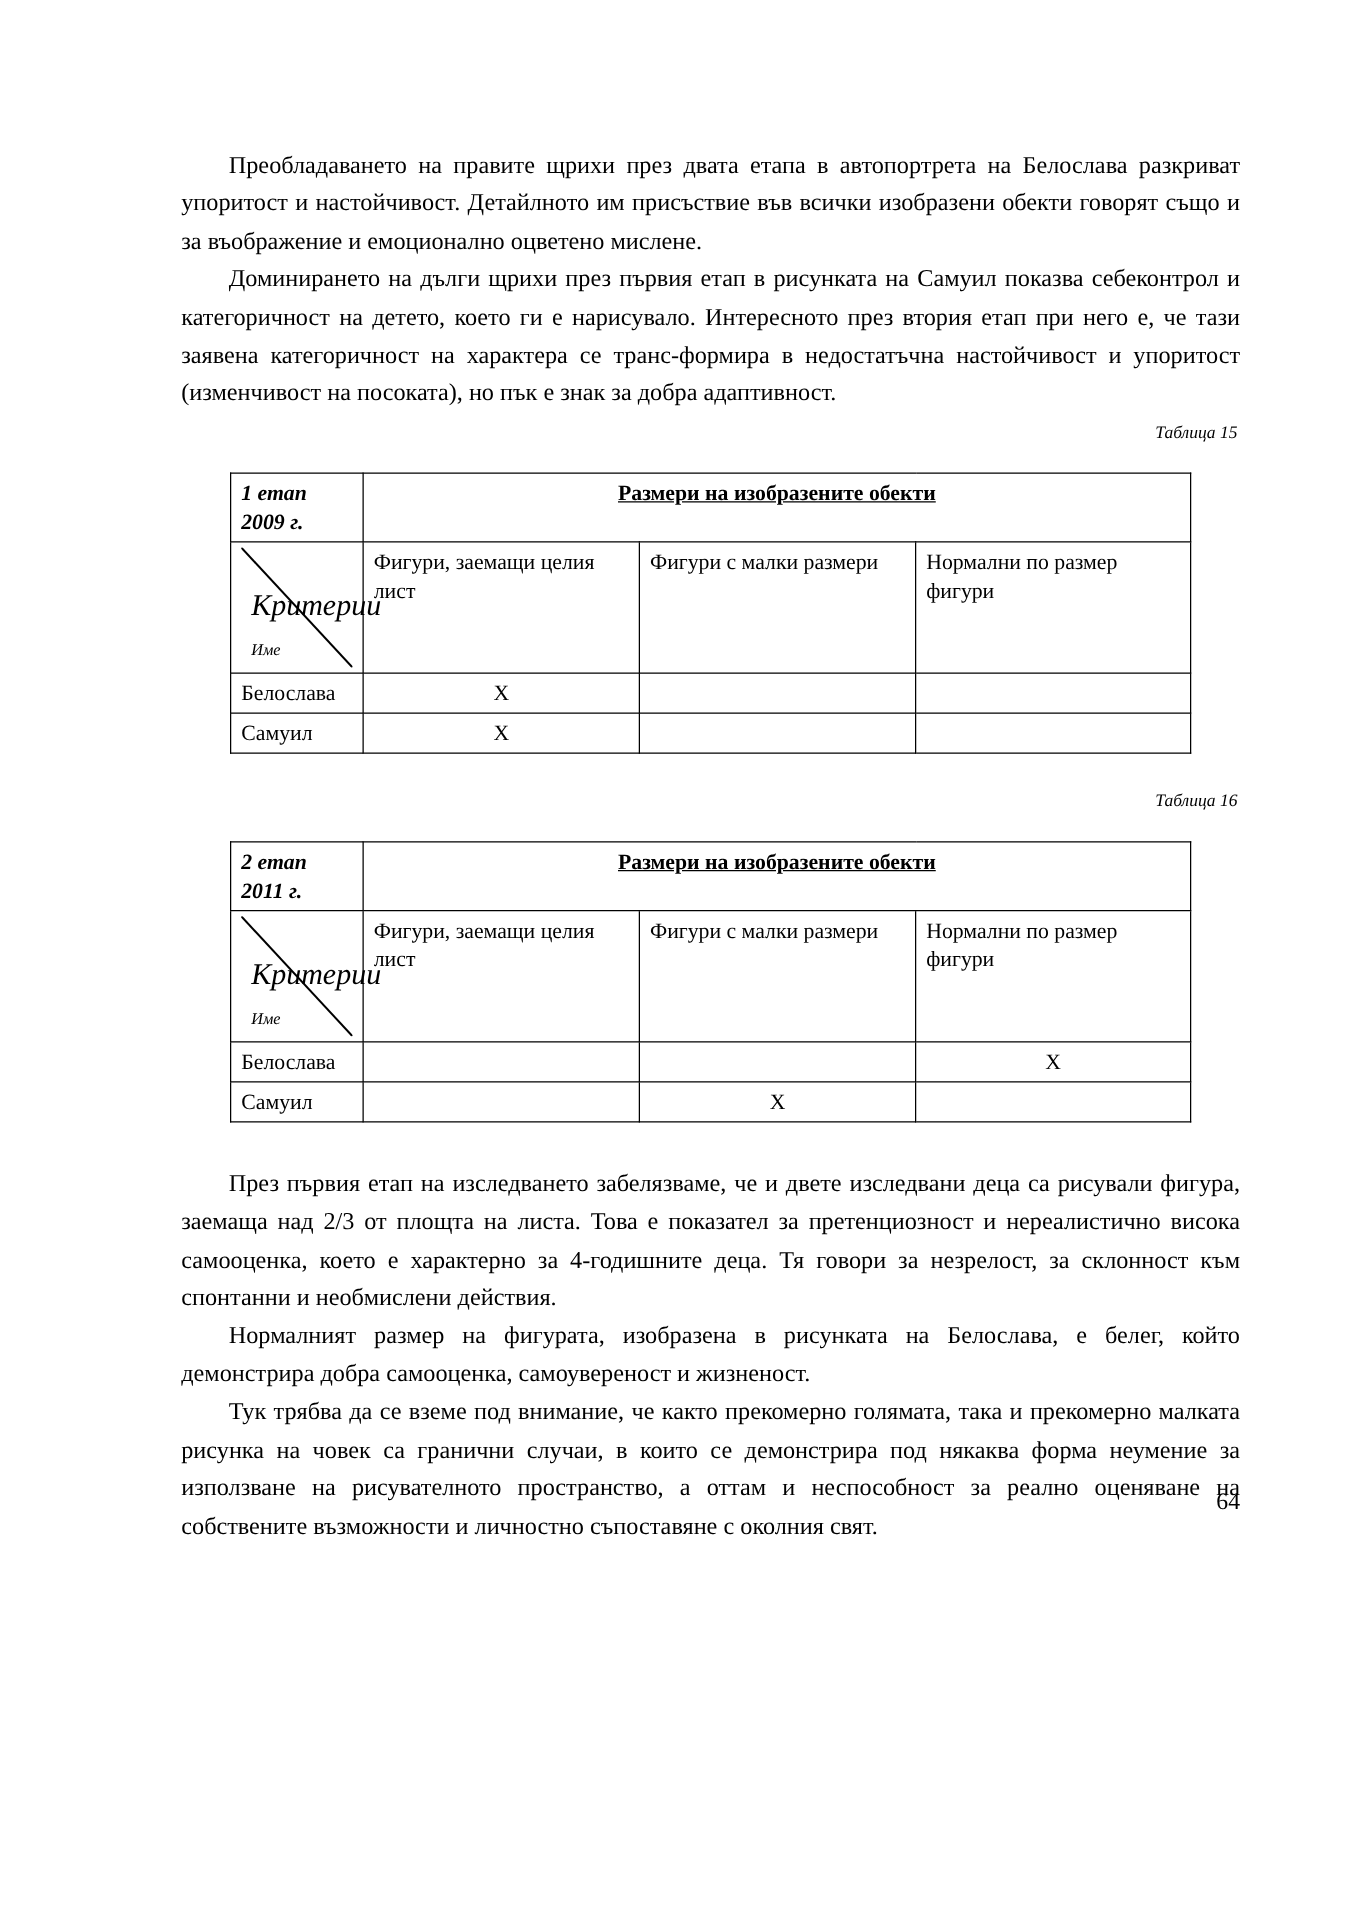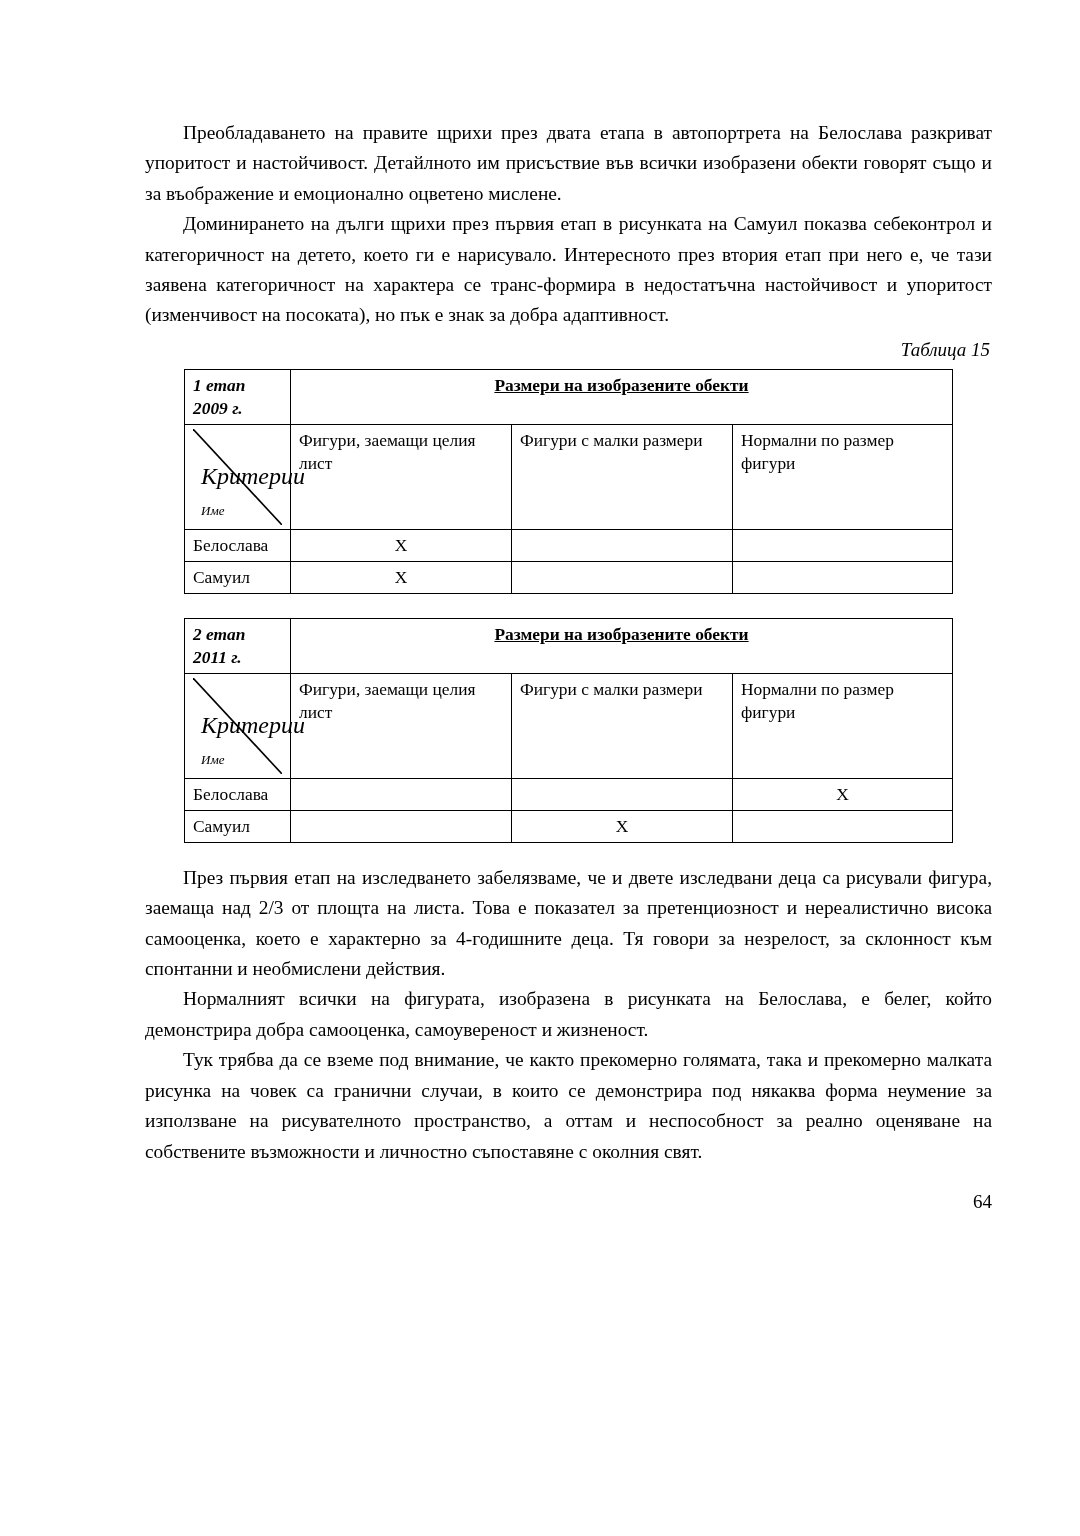--- a/index.html
+++ b/index.html
@@ -26,33 +26,33 @@
   p.para {
     margin: 0;
     font-size: 19.4px;
     line-height: 30.4px;
     text-align: justify;
     text-indent: 38px;
     hyphens: manual;
   }
   .caption {
     margin: 0;
-    font-size: 19px;
+    font-size: 14px;
     font-style: italic;
     text-align: right;
     padding-right: 2px;
   }
   .spacer-8 { height: 8px; }
   .spacer-16 { height: 16px; }
   .spacer-20 { height: 20px; }
 
   table.tbl {
     border-collapse: collapse;
     width: 768px;
-    margin: 0 auto;
+    margin: 15px auto;
     table-layout: fixed;
   }
   table.tbl td {
     border: 1.4px solid #000000;
     padding: 4px 8px;
     font-size: 17.4px;
     line-height: 23px;
     vertical-align: top;
   }
   td.hdr-stage {
@@ -171,20 +171,21 @@
       <tr>
         <td class="name-cell">Самуил</td>
         <td class="mark-cell">X</td>
         <td class="mark-cell"></td>
         <td class="mark-cell"></td>
       </tr>
     </tbody>
   </table>
 
   <div class="spacer-16"></div>
+  <p class="caption">Таблица 16</p>
   <div class="spacer-8"></div>
 
   <table class="tbl">
     <colgroup>
       <col style="width:106px">
       <col style="width:221px">
       <col style="width:221px">
       <col style="width:220px">
     </colgroup>
     <tbody>
@@ -220,17 +221,17 @@
         <td class="mark-cell"></td>
         <td class="mark-cell">X</td>
         <td class="mark-cell"></td>
       </tr>
     </tbody>
   </table>
 
   <div class="spacer-20"></div>
 
   <p class="para">През първия етап на изследването забелязваме, че и двете изследвани деца са рисували фигура, заемаща над 2/3 от площта на листа. Това е показател за претенциозност и нереалистично висока самооценка, което е характерно за 4-годишните деца. Тя говори за незрелост, за склонност към спонтанни и необмислени действия.</p>
-  <p class="para">Нормалният всички на фигурата, изобразена в рисунката на Белослава, е белег, който демонстрира добра самооценка, самоувереност и жизненост.</p>
+  <p class="para">Нормалният размер на фигурата, изобразена в рисунката на Белослава, е белег, който демонстрира добра самооценка, самоувереност и жизненост.</p>
   <p class="para">Тук трябва да се вземе под внимание, че както прекомерно голямата, така и прекомерно малката рисунка на човек са гранични случаи, в които се демонстрира под някаква форма неумение за използване на рисувателното пространство, а оттам и неспособност за реално оценяване на собствените възможности и личностно съпоставяне с околния свят.</p>
 
   <div class="pagenum">64</div>
 </div>
 
 </body></html>

